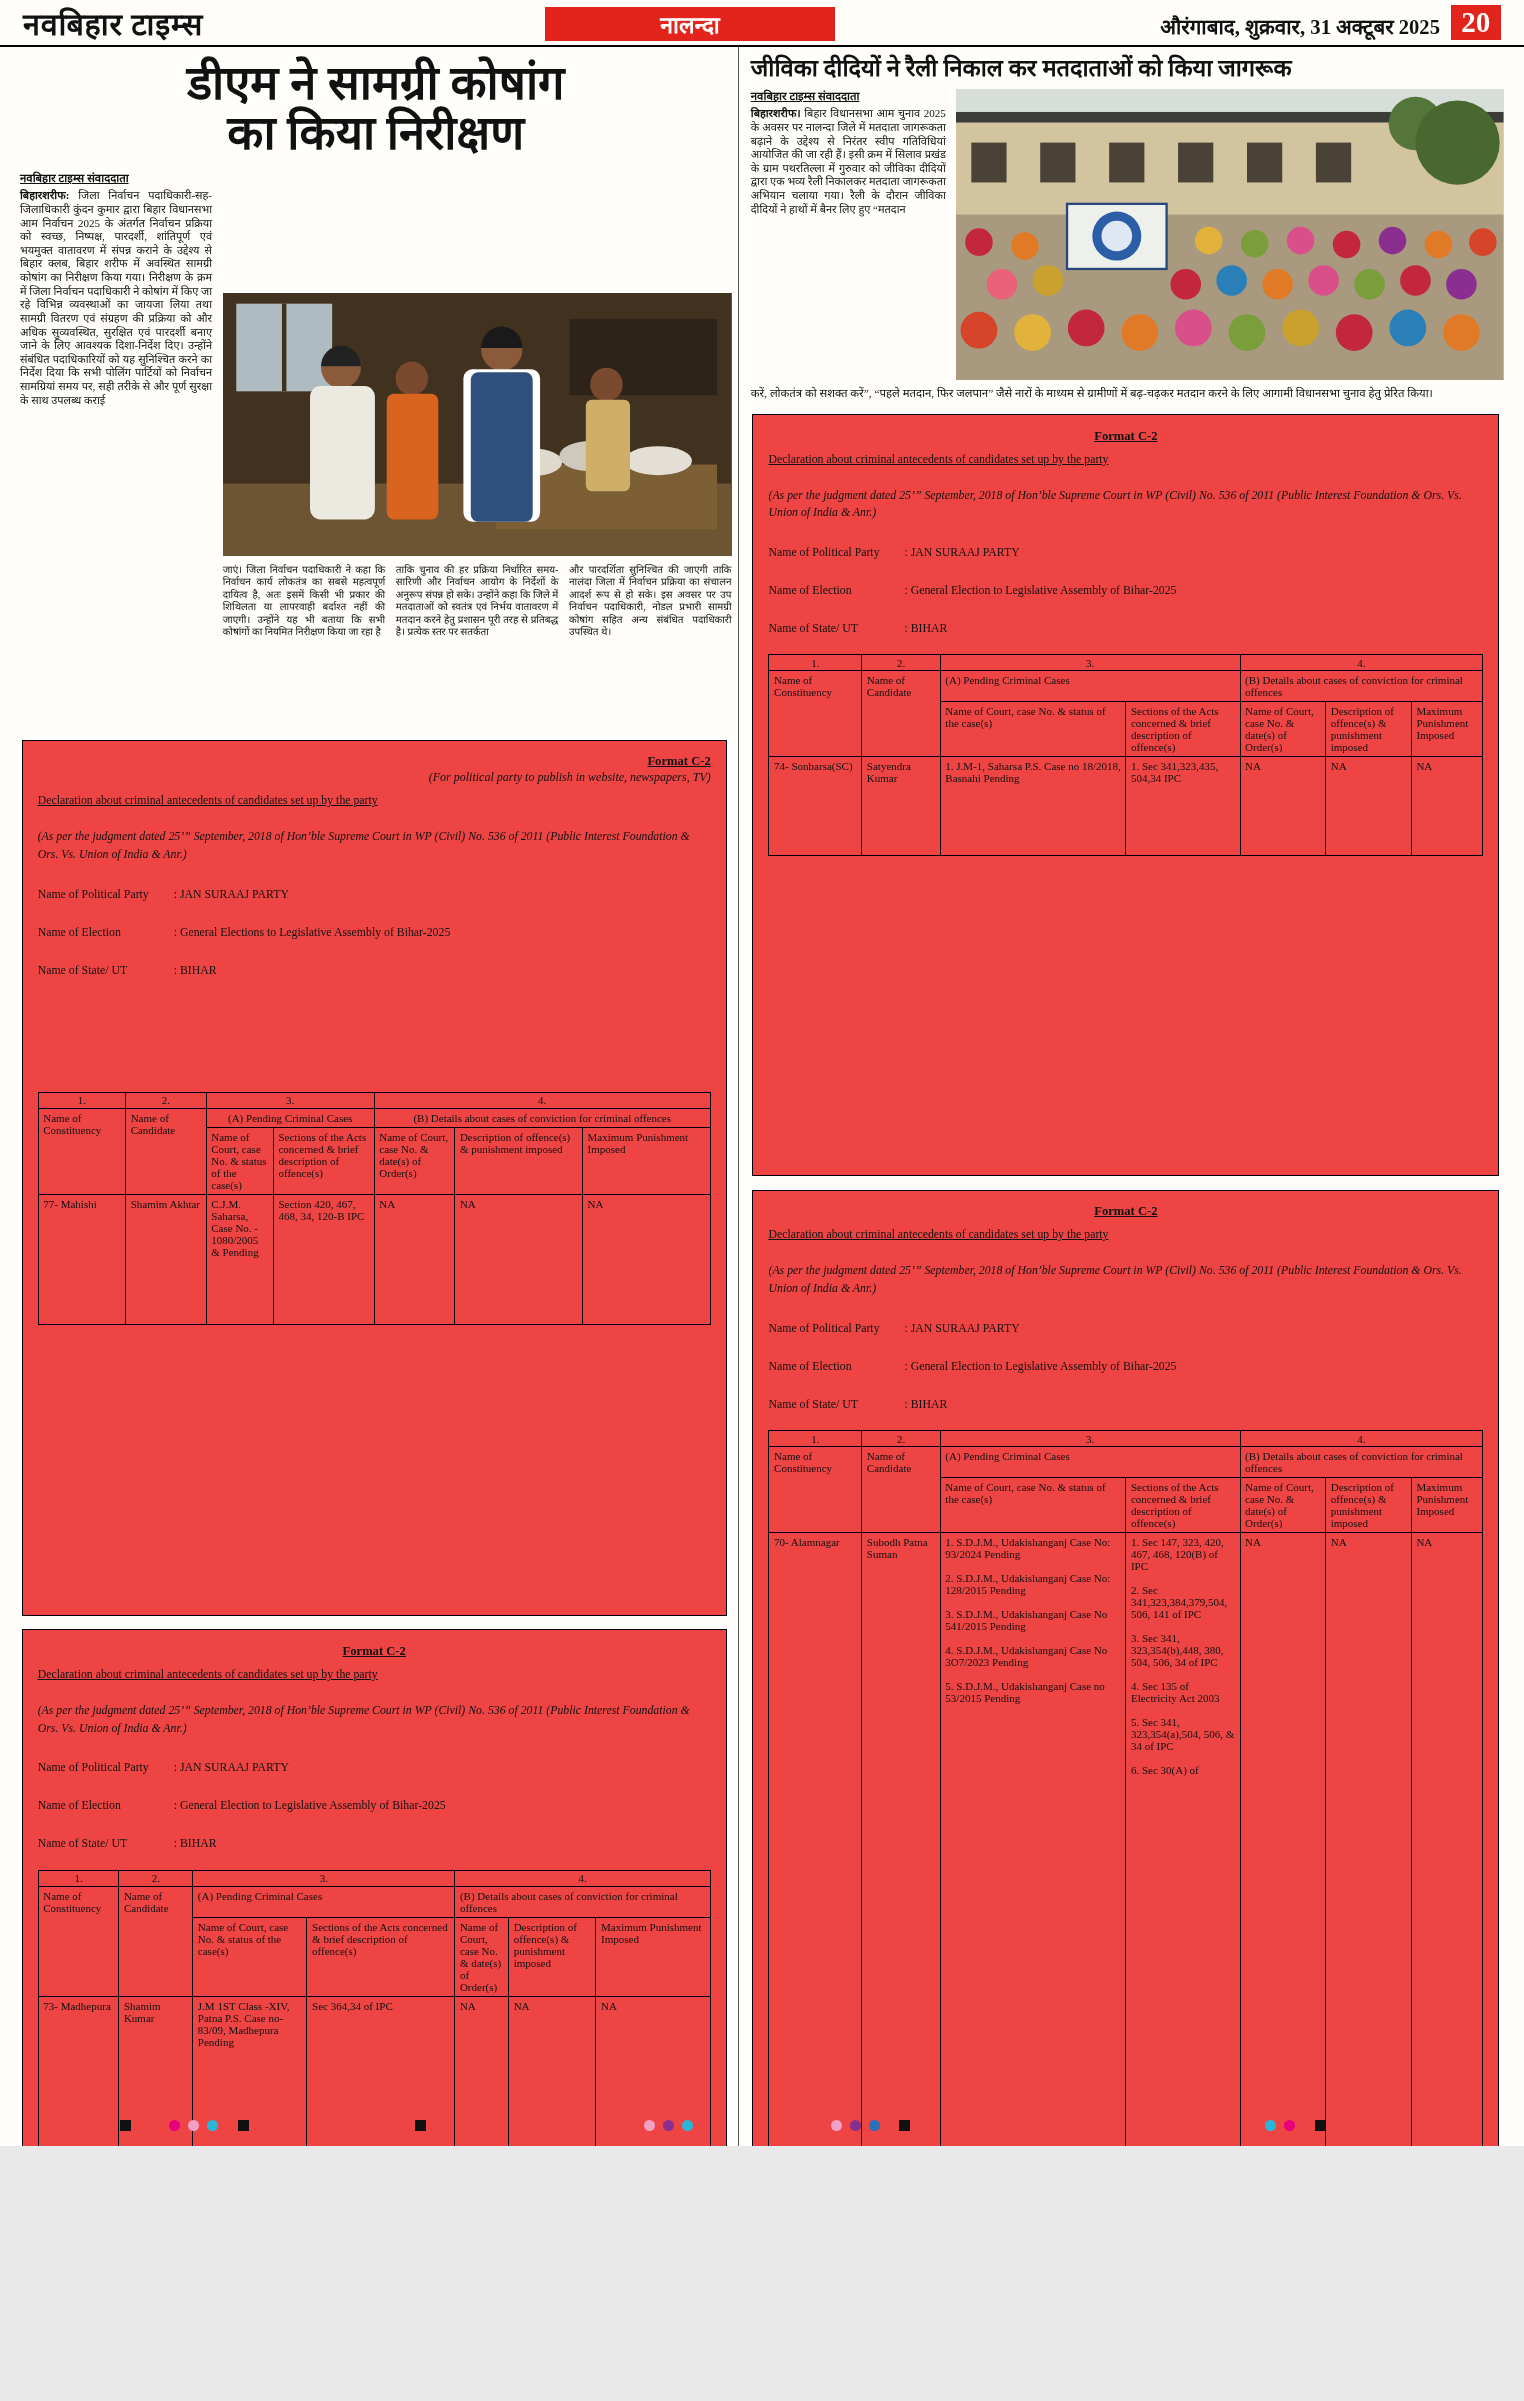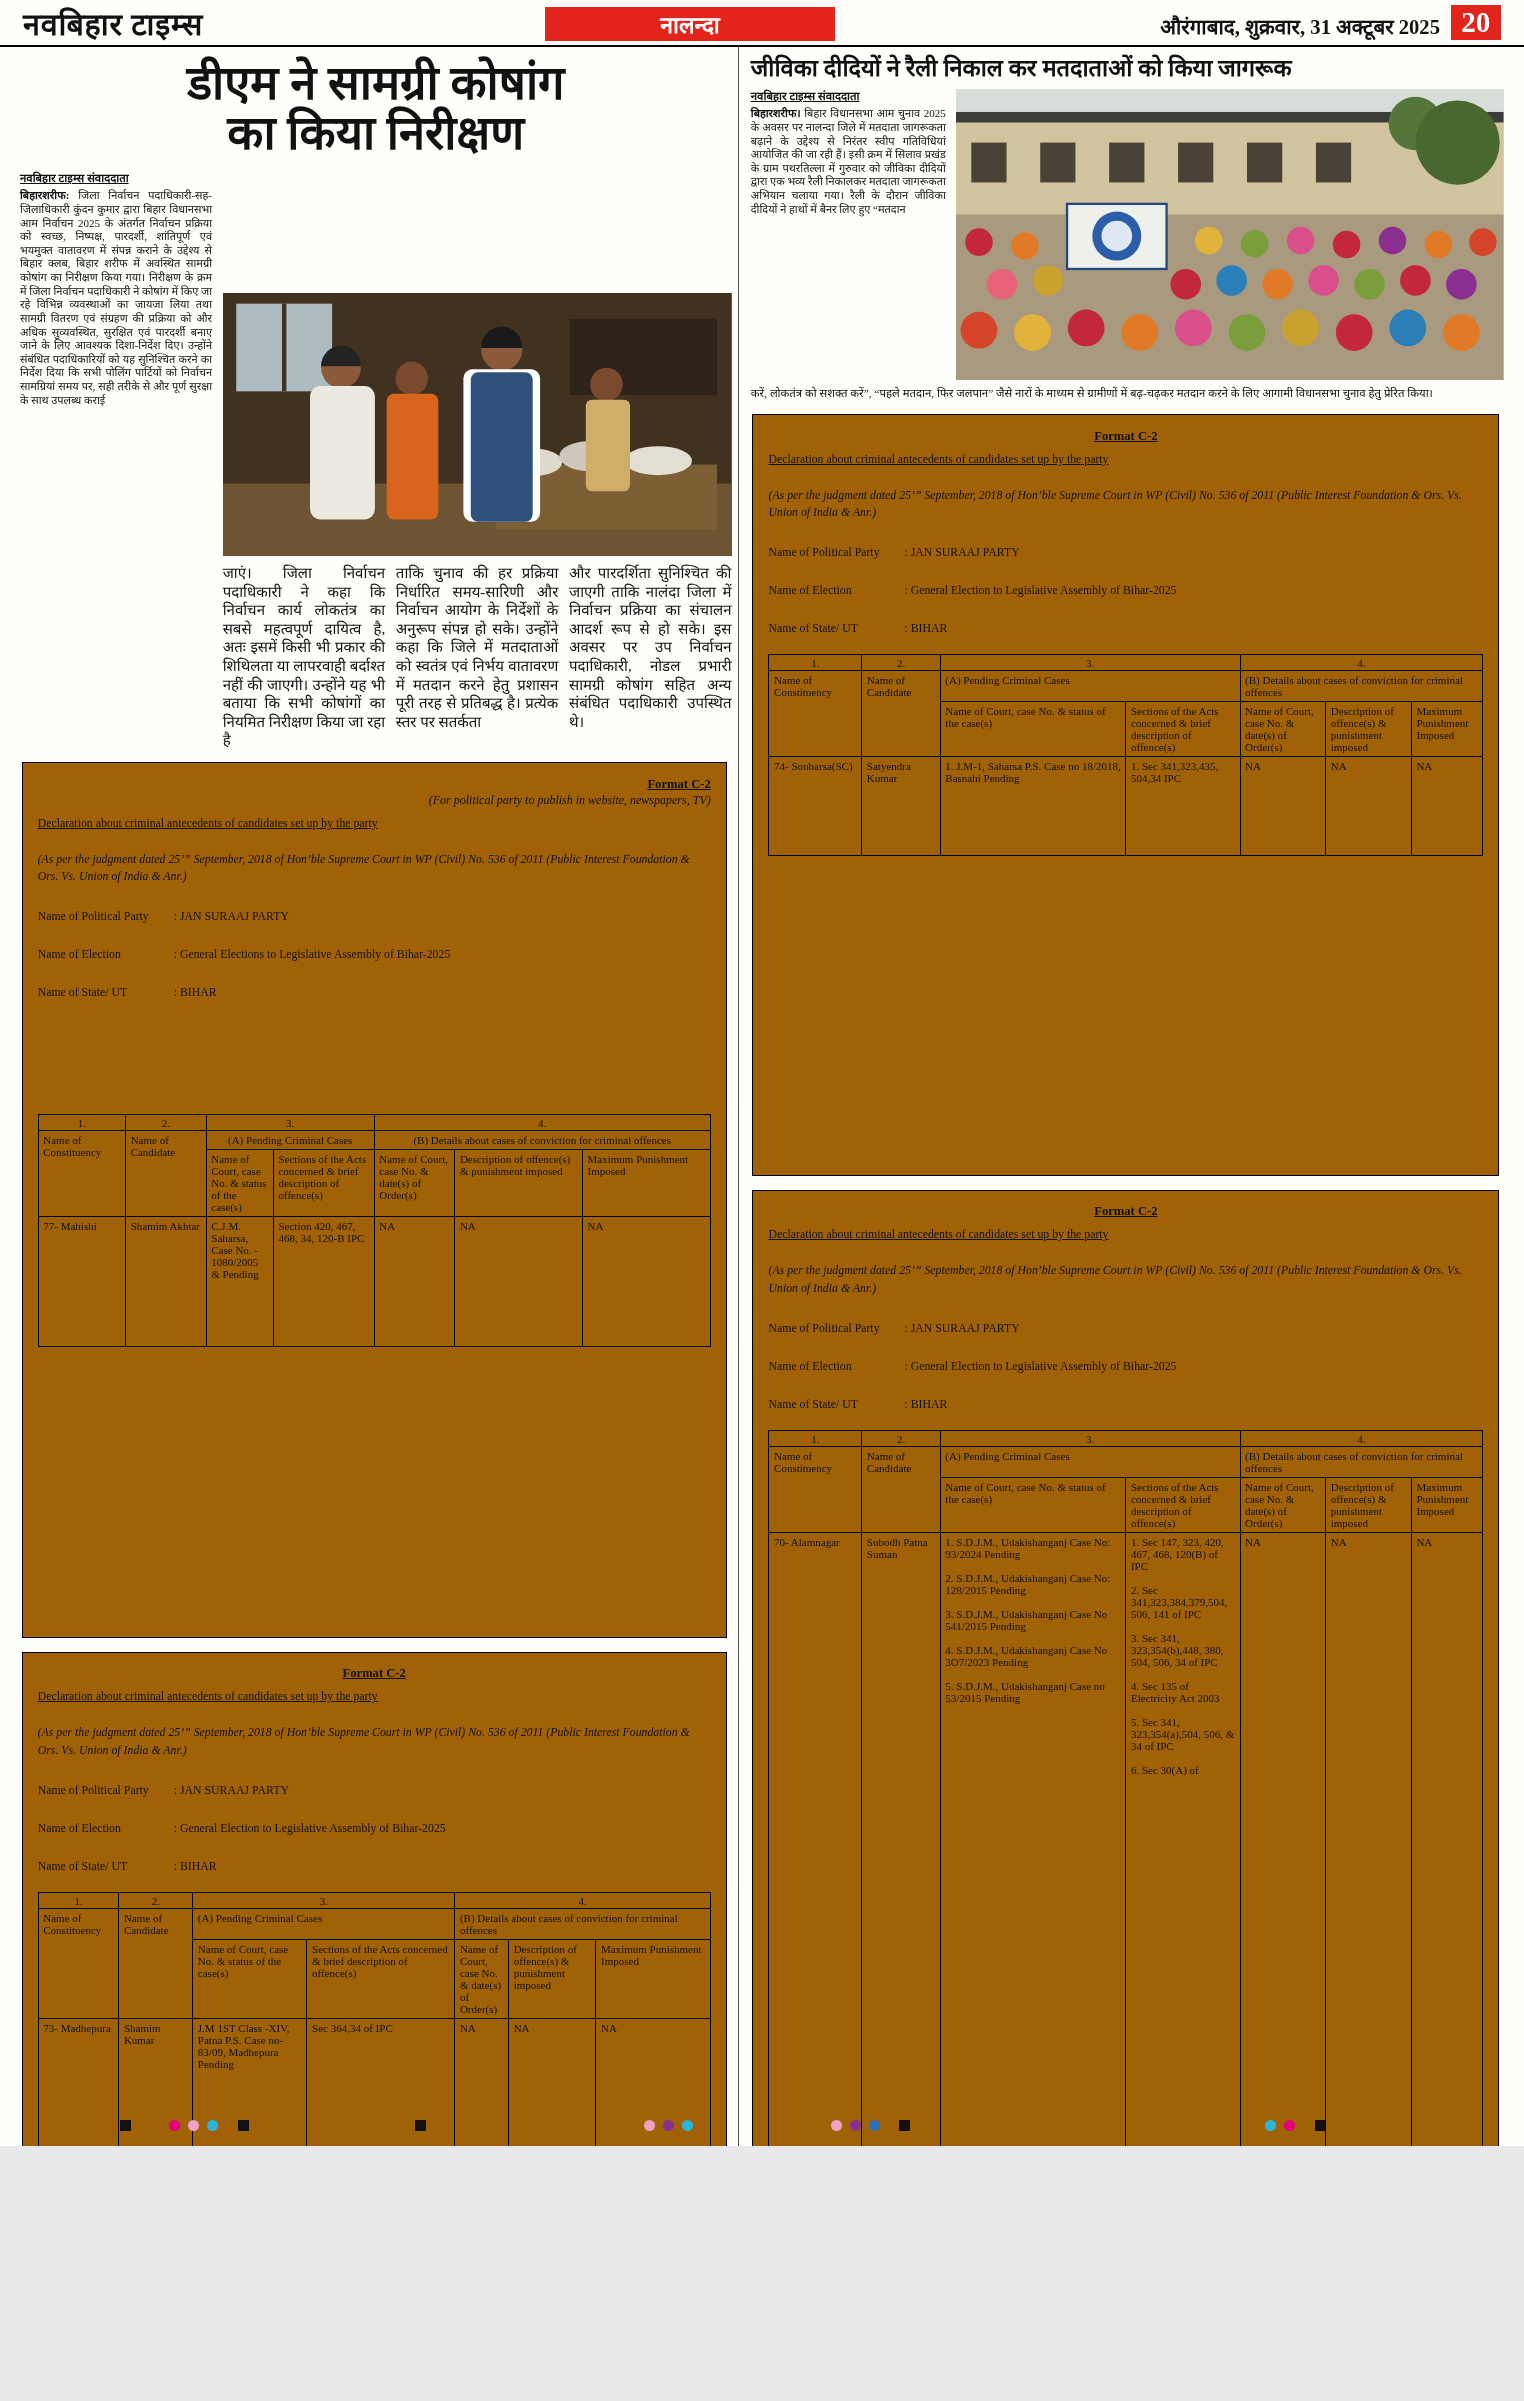--- a/index.html
+++ b/index.html
@@ -23,31 +23,31 @@
 
   
   .l-headline { text-align:center; font-size:47px; font-weight:bold; line-height:1.08; margin:6.1px 0 12.2px; }
   .l-article { display:flex; gap:10.7px; min-height:556px; }
   .l-col1 { width:192px; font-size:11px; line-height:1.24; text-align:justify; }
   .byline { font-weight:bold; text-decoration:underline; margin-bottom:3.8px; font-size:11.4px; }
   .lede { font-weight:bold; }
   .l-right { flex:1; padding-top:122px; }
   .l-photo { width:100%; height:263px; display:block; }
   .l-threecols { display:flex; gap:10.7px; margin-top:7.6px; }
-  .l-threecols > div { flex:1; font-size:15px; line-height:1.24; text-align:justify; }
+  .l-threecols > div { flex:1; font-size:10px; line-height:1.24; text-align:justify; }
 
   
   .r-headline { font-size:23.6px; font-weight:bold; margin:3px 0 7.6px; line-height:1.15; }
   .r-article { display:flex; gap:10.7px; }
   .r-text { width:195px; font-size:11px; line-height:1.24; text-align:justify; }
   .r-photo { flex:1; height:291px; display:block; }
   .r-caption { font-size:11.4px; line-height:1.35; text-align:justify; margin-top:6.1px; }
 
   
-  .fbox { border:1.5px solid #000; margin:12.2px 4.6px 13.7px 1.5px; padding:13.7px 15.2px; font-size:11.8px; background:#a16207; }
+  .fbox { border:1.5px solid #000; margin:12.2px 4.6px 13.7px 1.5px; padding:13.7px 15.2px; font-size:11.8px; background:#ef4444; }
   .fbox-head.right { text-align:right; }
   .fbox-head.center { text-align:center; }
   .fbox-title { font-weight:bold; text-decoration:underline; font-size:12.6px; display:inline-block; }
   .fbox-subtitle { font-style:italic; margin-top:1px; font-size:12px; }
   .fbox-declaration { text-decoration:underline; margin:8px 0 0; }
   .fbox-judgment { font-style:italic; margin:20px 0 0; line-height:1.5; }
   .field { display:flex; margin:23px 0 0; }
   .field-lbl { width:136px; flex-shrink:0; }
   .ftable { width:100%; border-collapse:collapse; margin-top:18.3px; font-size:11px; }
   .ftable td { border:1.1px solid #000; padding:3px 4.6px; vertical-align:top; }

